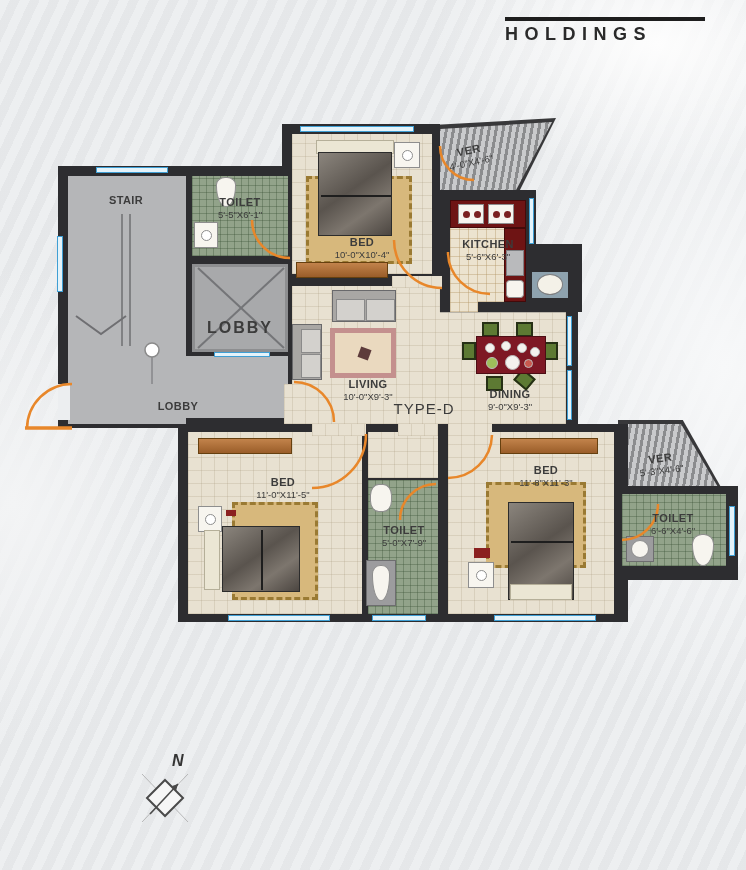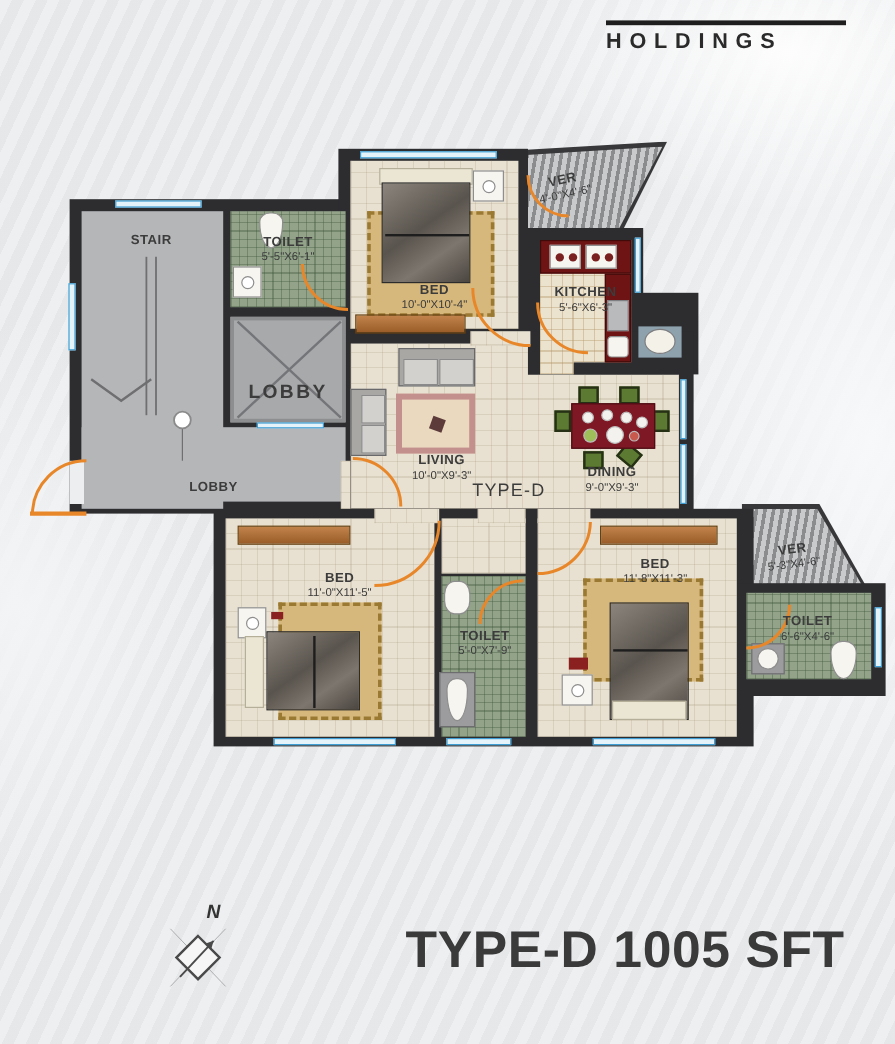--- a/index.html
+++ b/index.html
@@ -287,15 +287,14 @@
   <div class="compass">
     <svg width="70" height="84" viewBox="0 0 70 84">
       <line x1="12" y1="70" x2="58" y2="22" stroke="#aaaaaa" stroke-width="0.8"></line>
       <line x1="12" y1="22" x2="58" y2="70" stroke="#aaaaaa" stroke-width="0.8"></line>
       <polygon points="35,28 53,46 35,64 17,46" fill="#f6f6f6" stroke="#4a4a4a" stroke-width="2"></polygon>
       <line x1="20" y1="62" x2="48" y2="32" stroke="#4a4a4a" stroke-width="1.6"></line>
       <polygon points="48,32 42,34 46,39" fill="#4a4a4a"></polygon>
     </svg>
     <span class="n">N</span>
   </div>
-  <div class="title">TYPE-D 1005 SFT</div>
 
 </div>
 
 </body></html>

